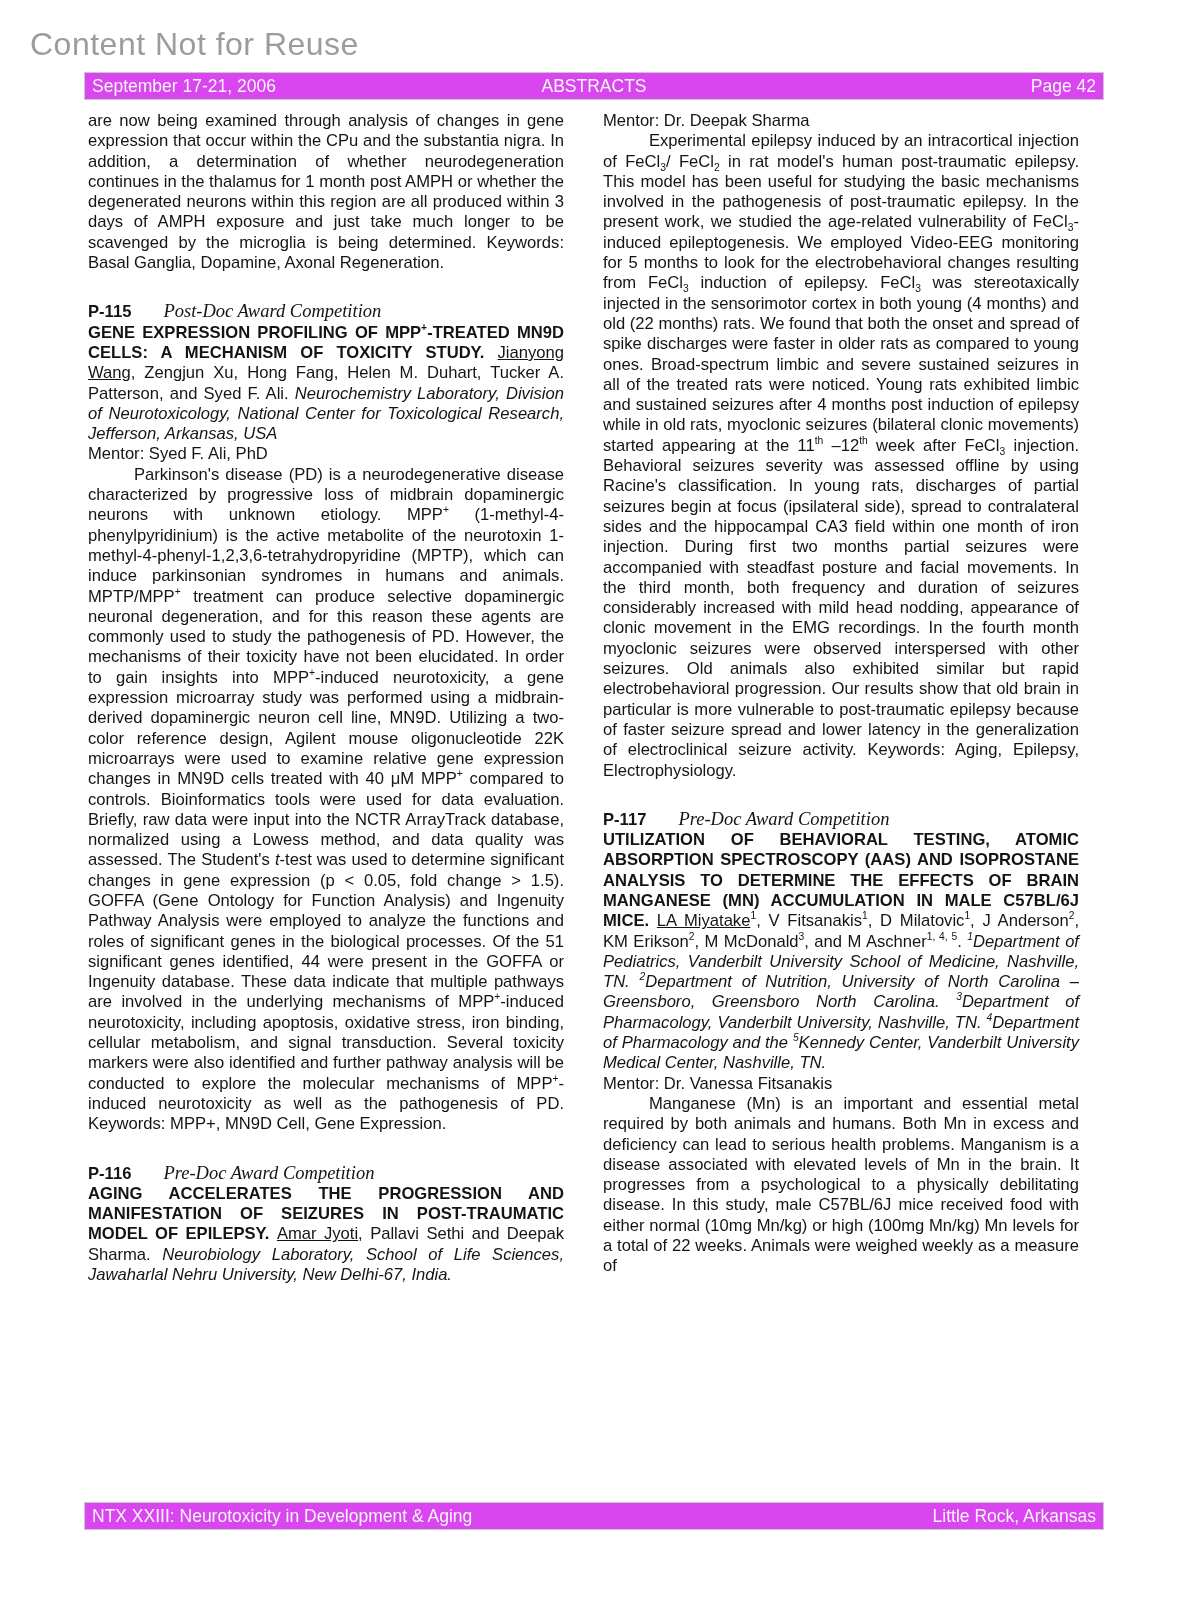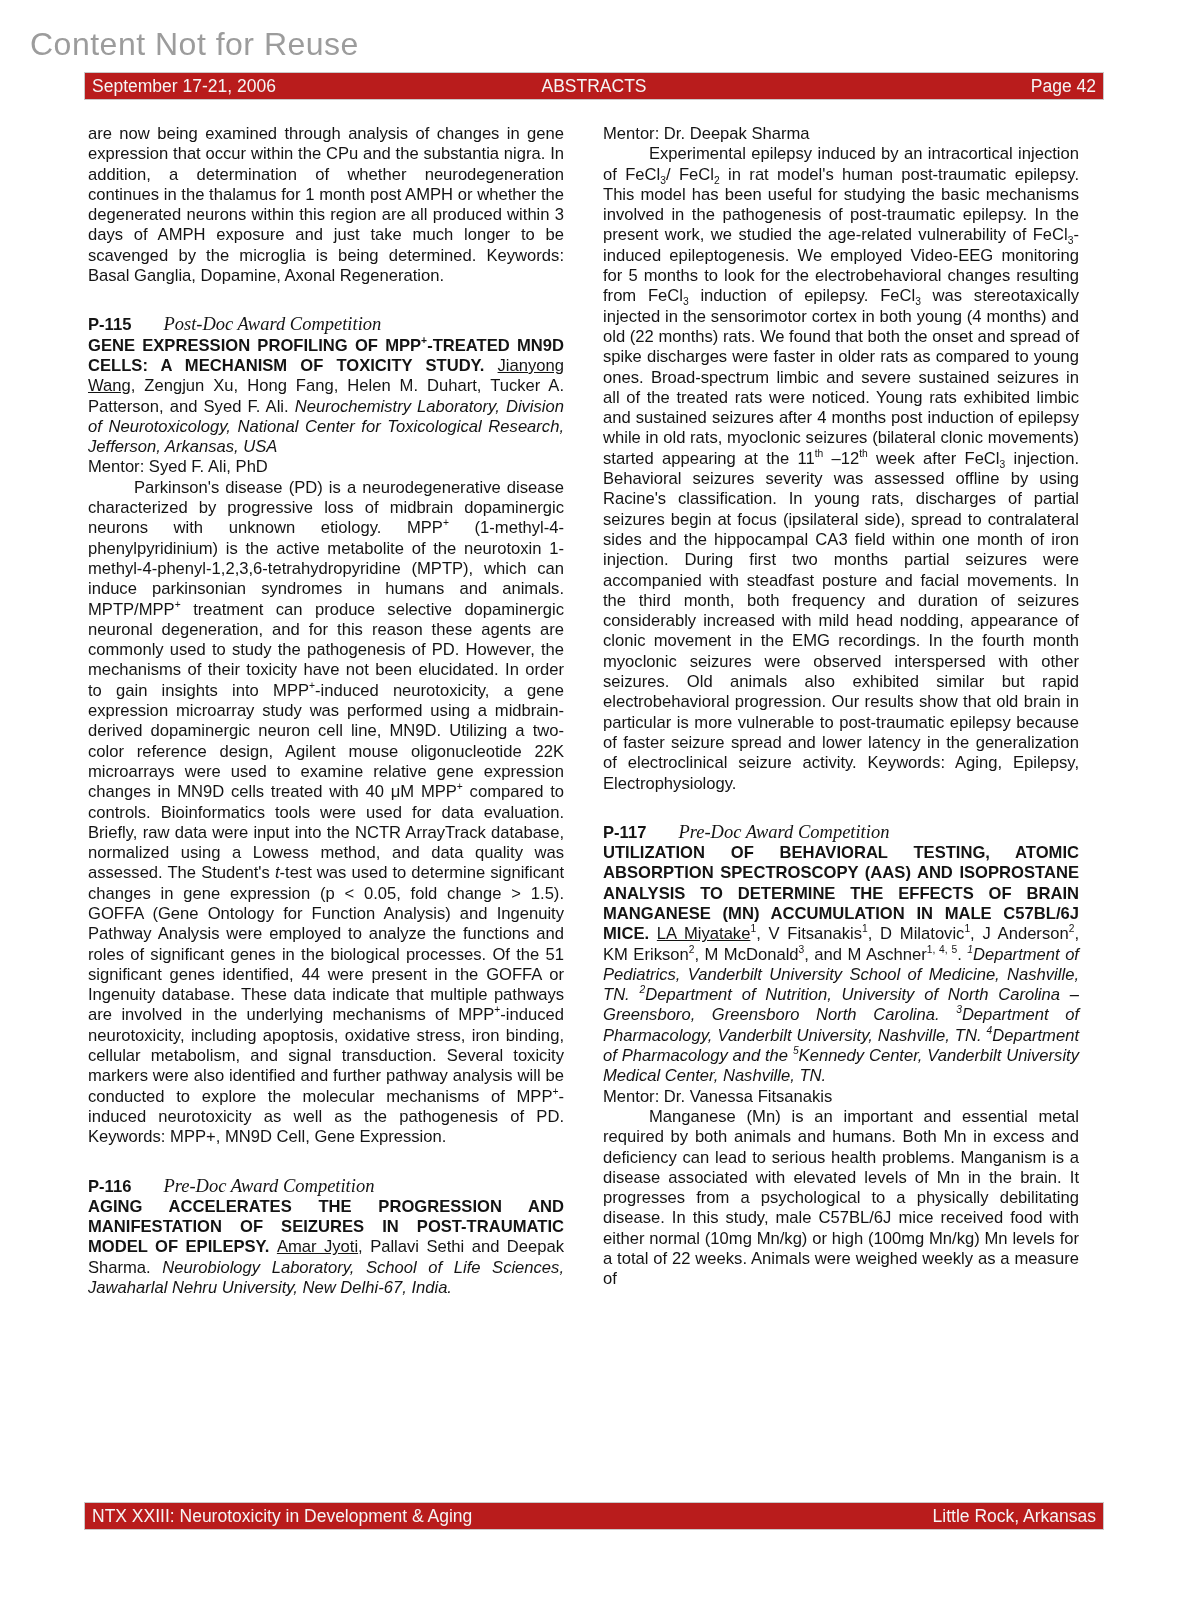--- a/index.html
+++ b/index.html
@@ -19,40 +19,40 @@
     font-size: 32px;
     line-height: 34px;
     color: #9c9c9c;
     letter-spacing: 0.5px;
   }
   .bar {
     position: absolute;
     left: 85px;
     width: 1018px;
     height: 26px;
-    background: #b91c1c;
+    background: #d946ef;
     color: #f5f5f5;
     font-size: 17.5px;
     line-height: 26px;
     display: flex;
     justify-content: space-between;
     box-sizing: border-box;
     padding: 0 7px;
     box-shadow: 0 0 0 1px #c9c9c9;
   }
   .header-bar { top: 73px; }
   .footer-bar { top: 1503px; gap: 44px; }
   .bar .center {
     position: absolute;
     left: 0; right: 0;
     text-align: center;
   }
   .col {
     position: absolute;
-    top: 124px;
+    top: 111px;
     width: 476px;
     font-size: 16.6px;
     line-height: 20.3px;
     text-align: justify;
   }
   .col-left  { left: 88px; }
   .col-right { left: 603px; }
   p { margin: 0; }
   .indent { text-indent: 46px; }
   .abs-header { margin-top: 28px; text-align: left; }

